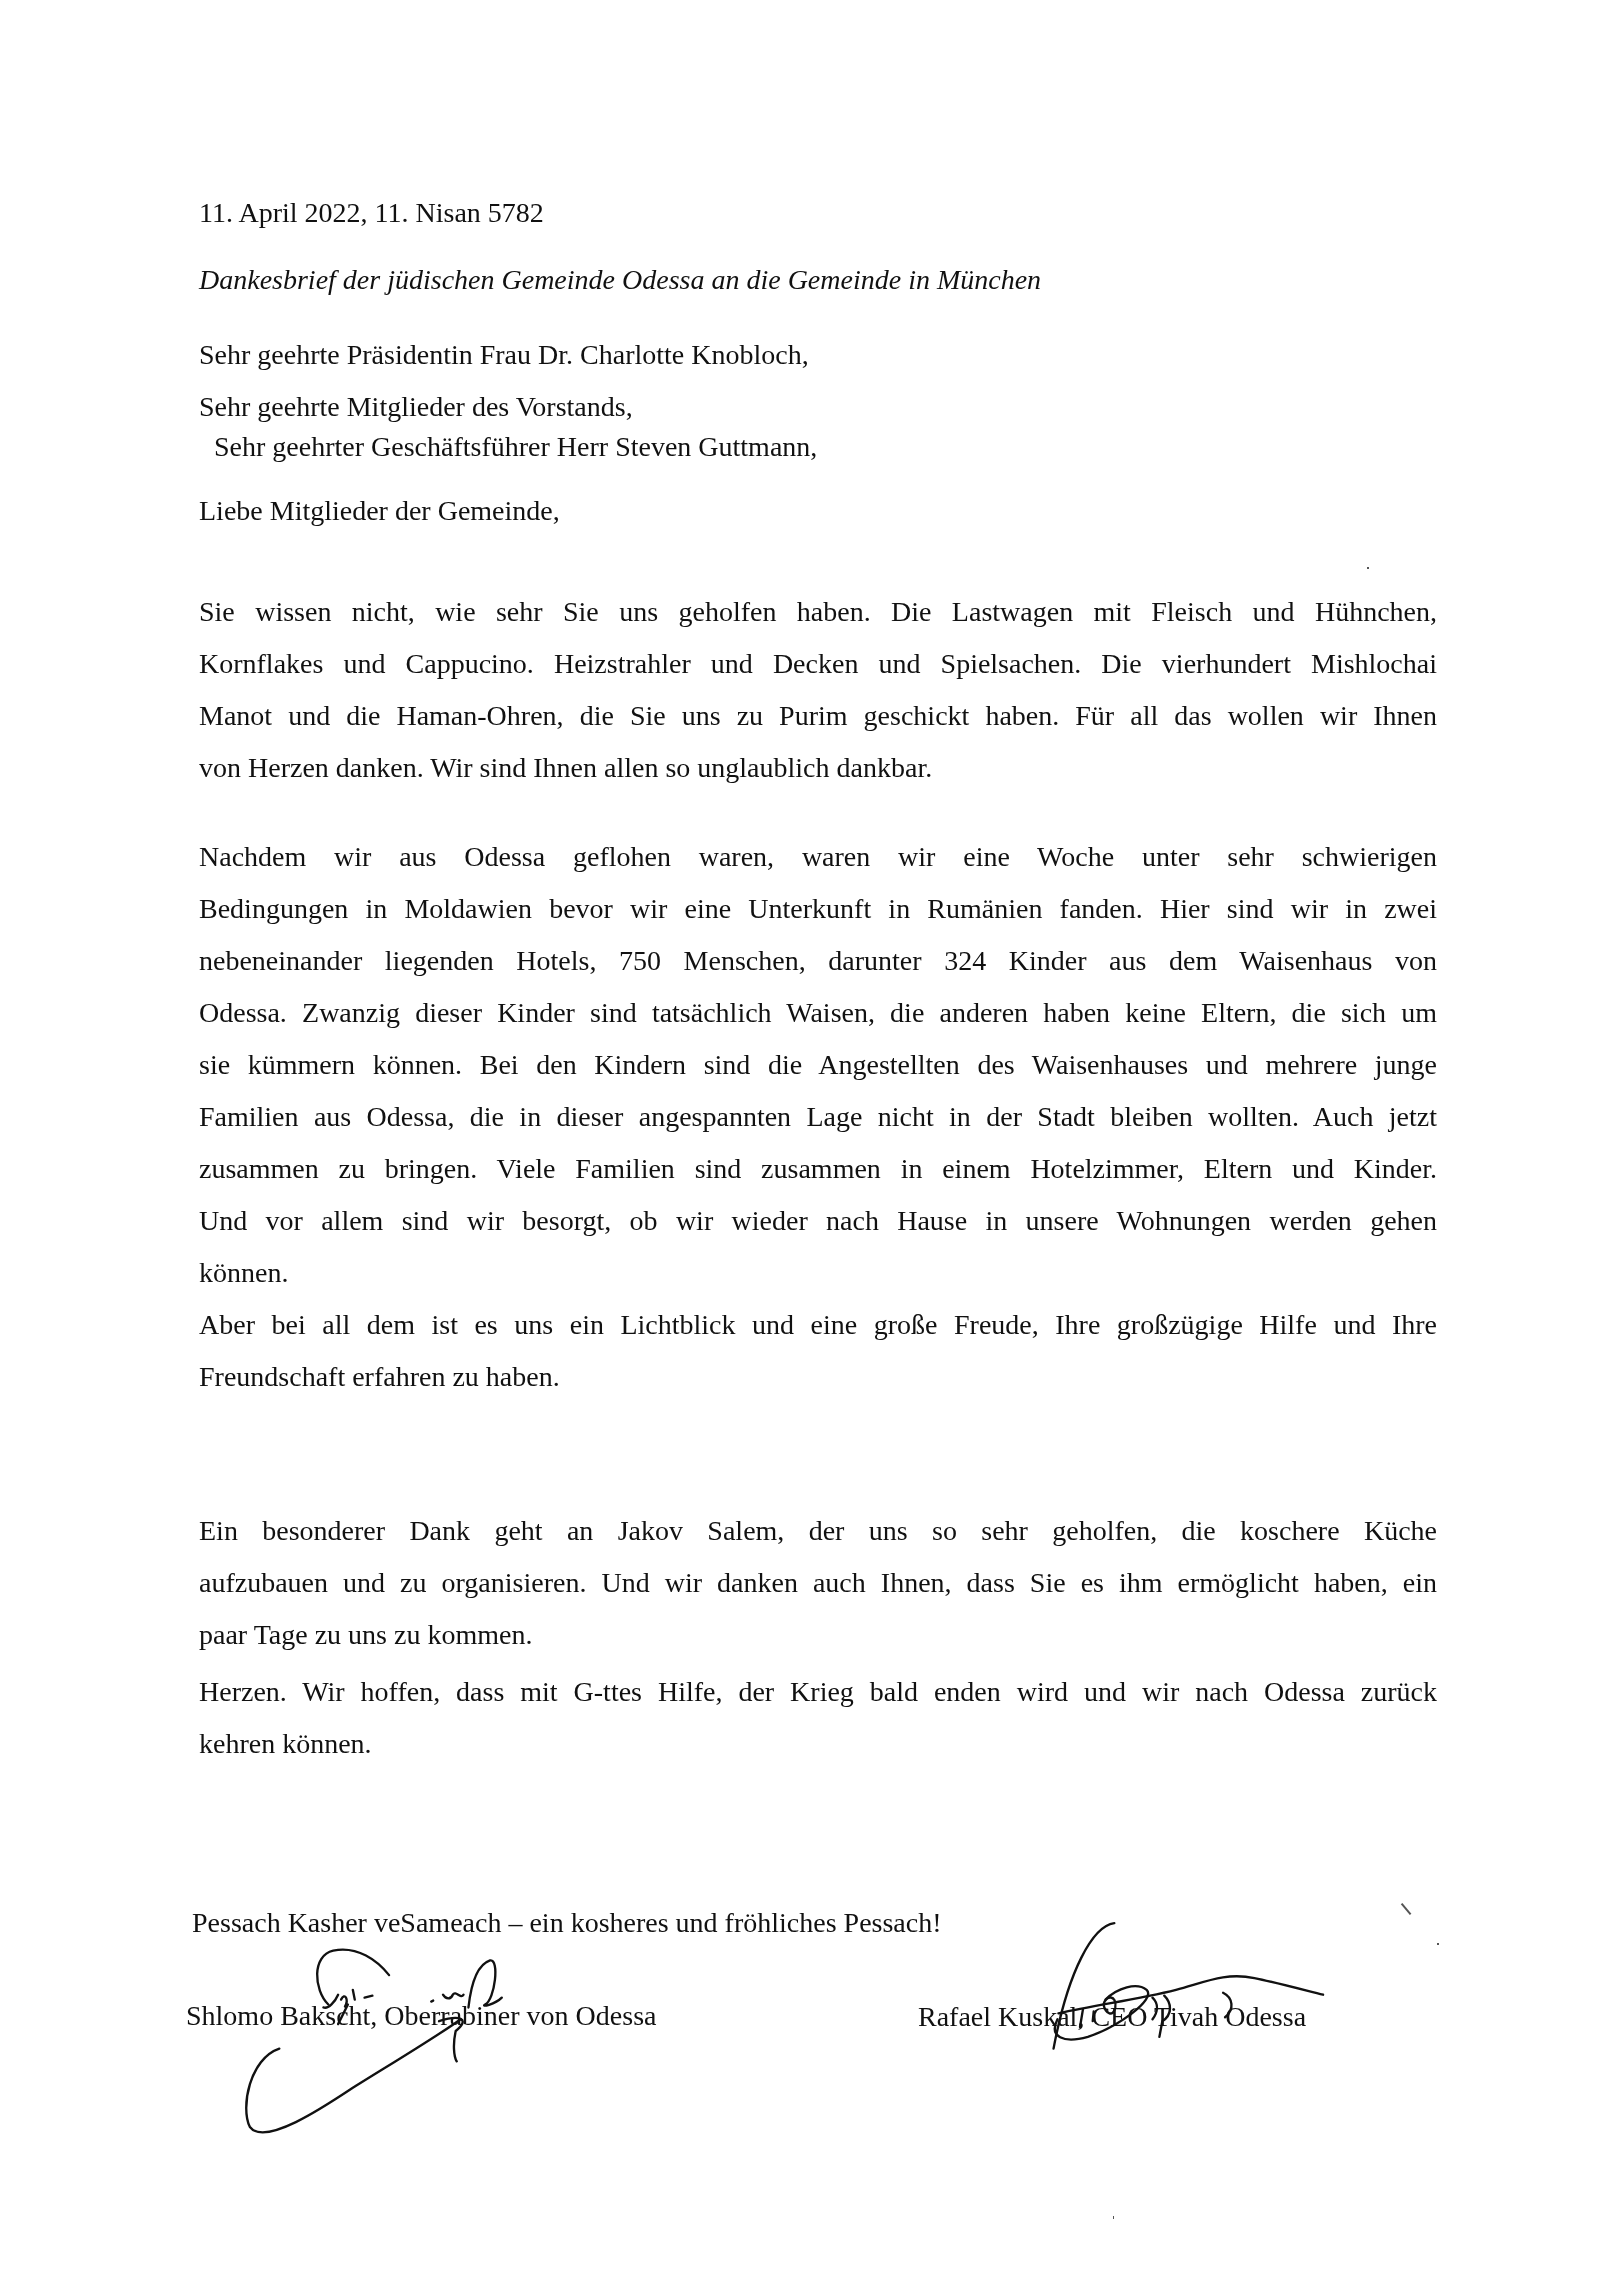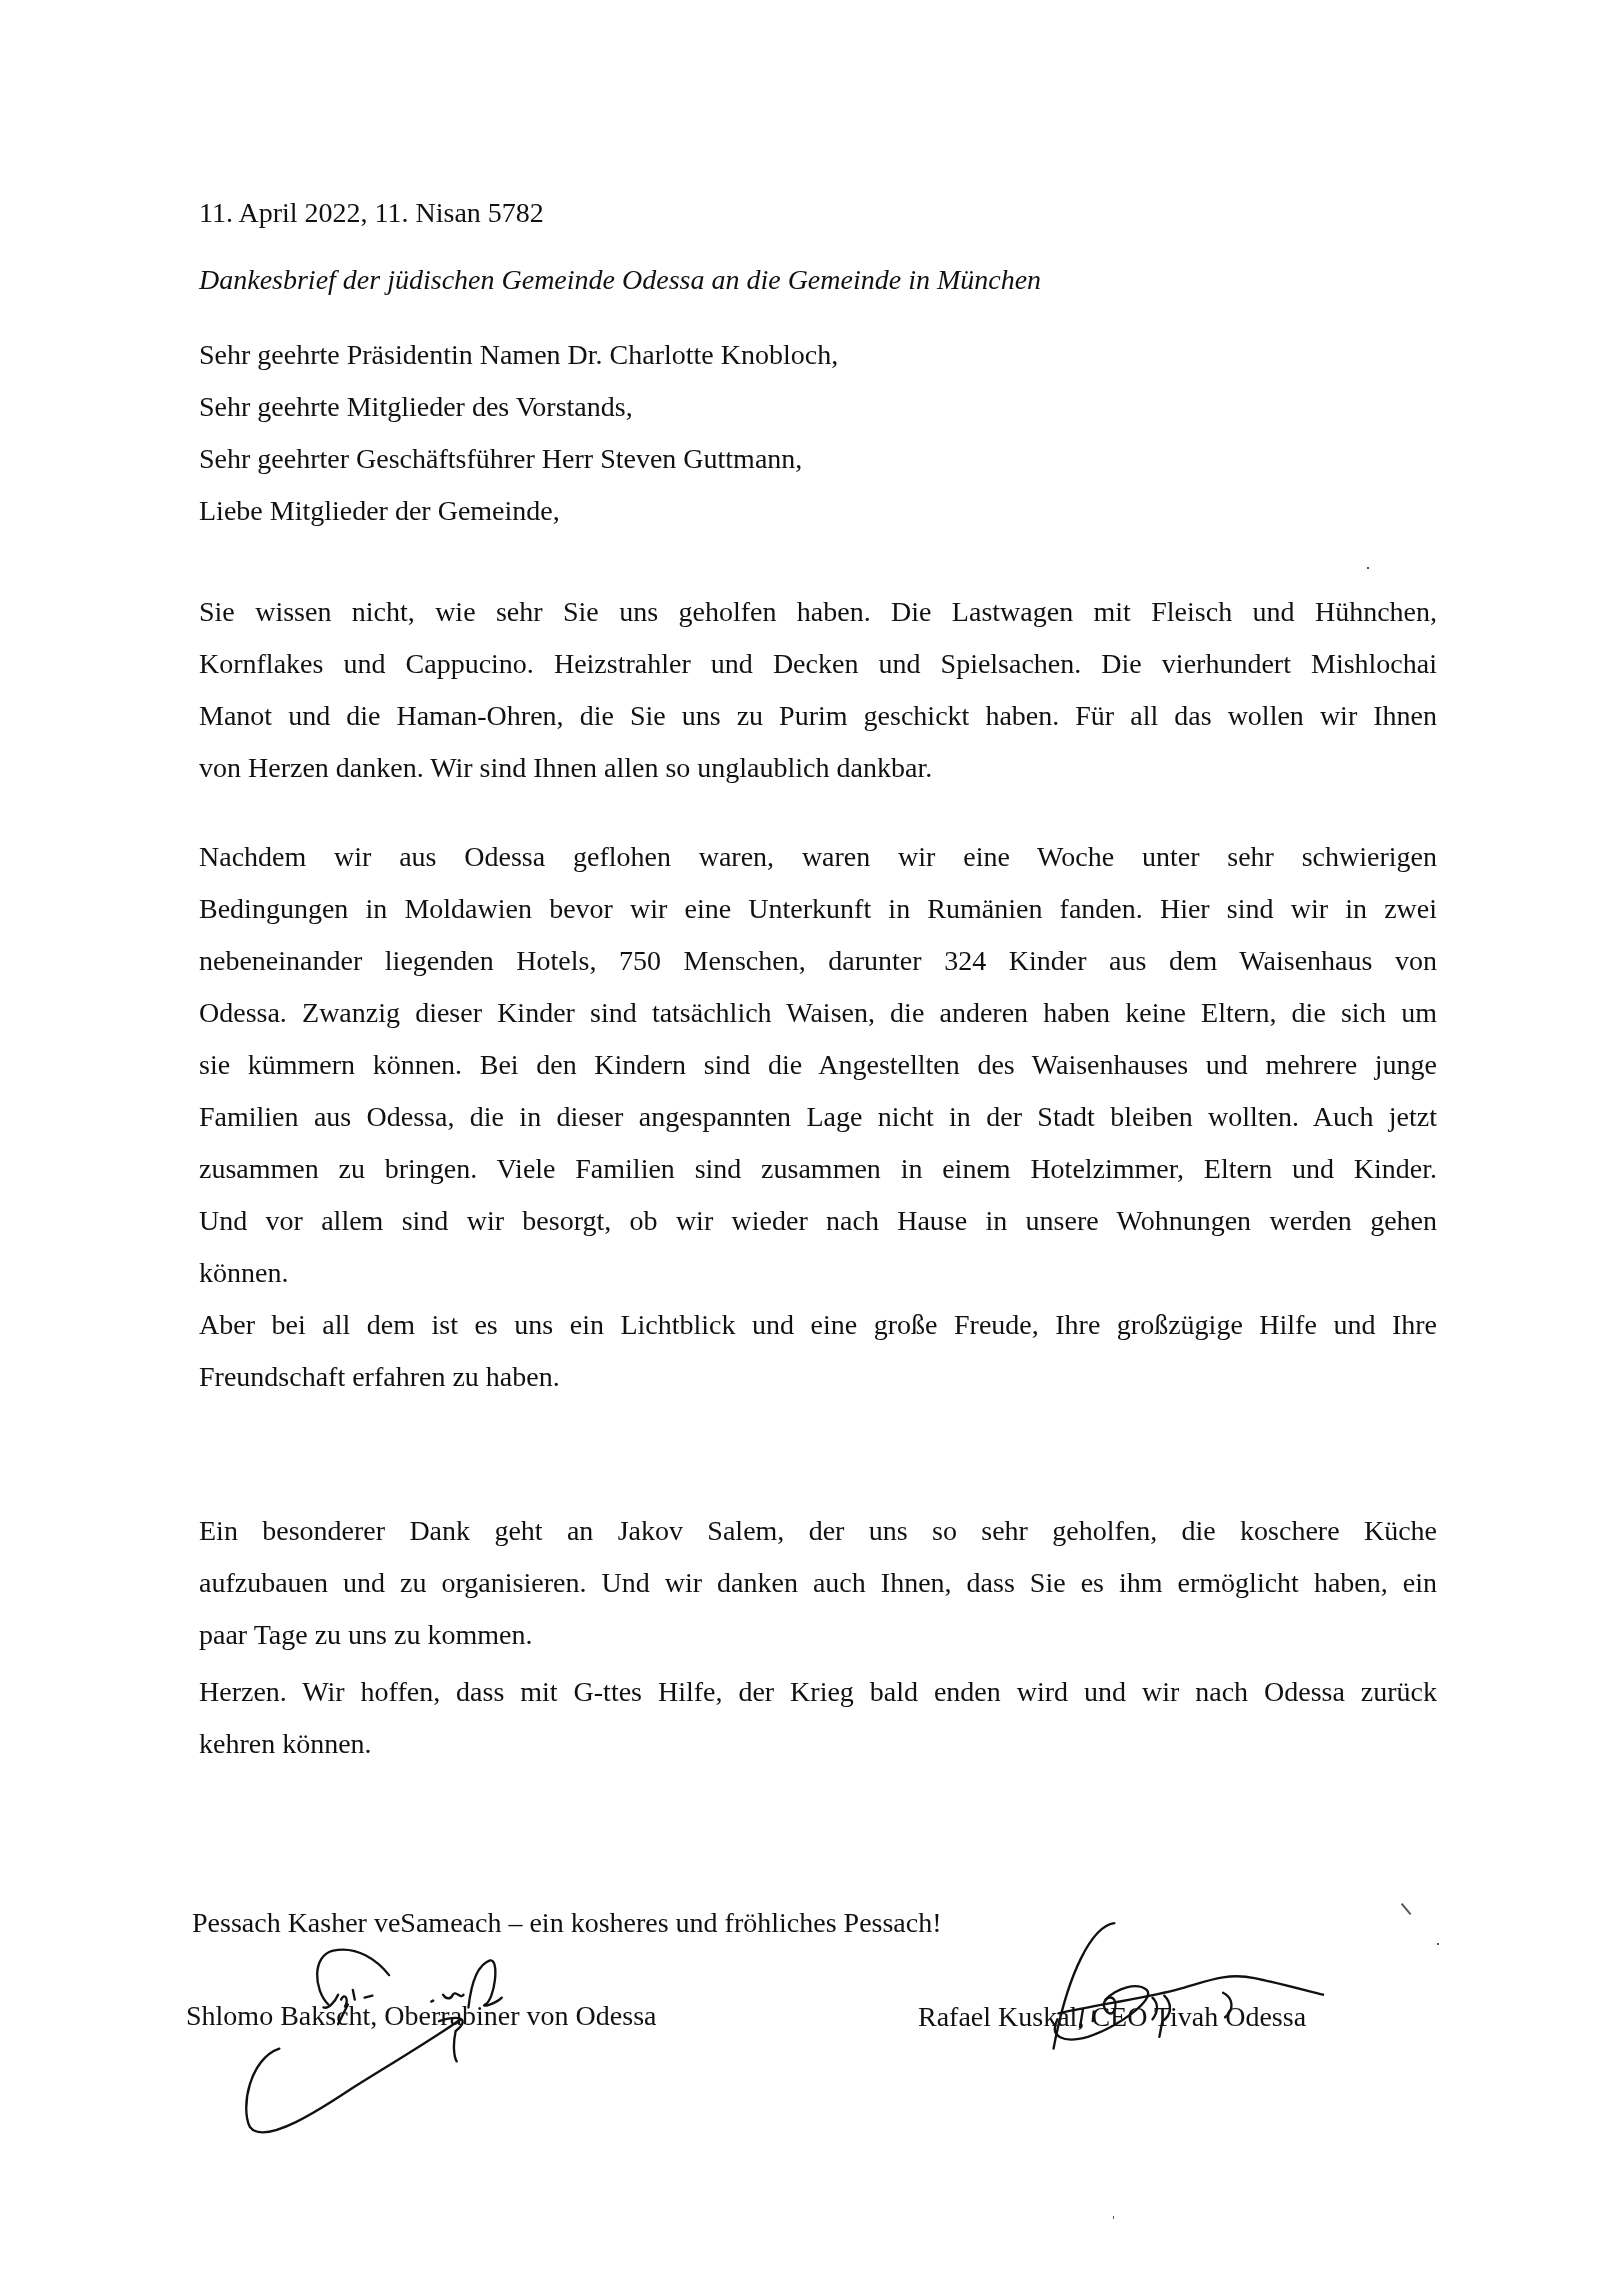--- a/index.html
+++ b/index.html
@@ -16,23 +16,23 @@
   </style>
 </head>
 <body>
 
 <div>
 
   <div class="line" style="top:196px;">11. April 2022, 11. Nisan 5782</div>
   <div class="line" style="top:263px;font-style:italic;">Dankesbrief der jüdischen Gemeinde Odessa an die Gemeinde in München</div>
 
   <div>
-    <div class="line" style="top:338px;">Sehr geehrte Präsidentin Namen Dr. Charlotte Knobloch,</div>
+    <div class="line" style="top:338px;">Sehr geehrte Präsidentin Frau Dr. Charlotte Knobloch,</div>
     <div class="line" style="top:390px;">Sehr geehrte Mitglieder des Vorstands,</div>
-    <div class="line" style="top:442px;">Sehr geehrter Geschäftsführer Herr Steven Guttmann,</div>
+    <div class="line" style="top:430px;margin-left:15px;">Sehr geehrter Geschäftsführer Herr Steven Guttmann,</div>
     <div class="line" style="top:494px;">Liebe Mitglieder der Gemeinde,</div>
   </div>
 
   <div class="para" style="top:586px;">
     <span class="l">Sie wissen nicht, wie sehr Sie uns geholfen haben. Die Lastwagen mit Fleisch und Hühnchen,</span>
     <span class="l">Kornflakes und Cappucino. Heizstrahler und Decken und Spielsachen. Die vierhundert Mishlochai</span>
     <span class="l">Manot und die Haman-Ohren, die Sie uns zu Purim geschickt haben. Für all das wollen wir Ihnen</span>
     <span class="l last">von Herzen danken. Wir sind Ihnen allen so unglaublich dankbar.</span>
   </div>
 

